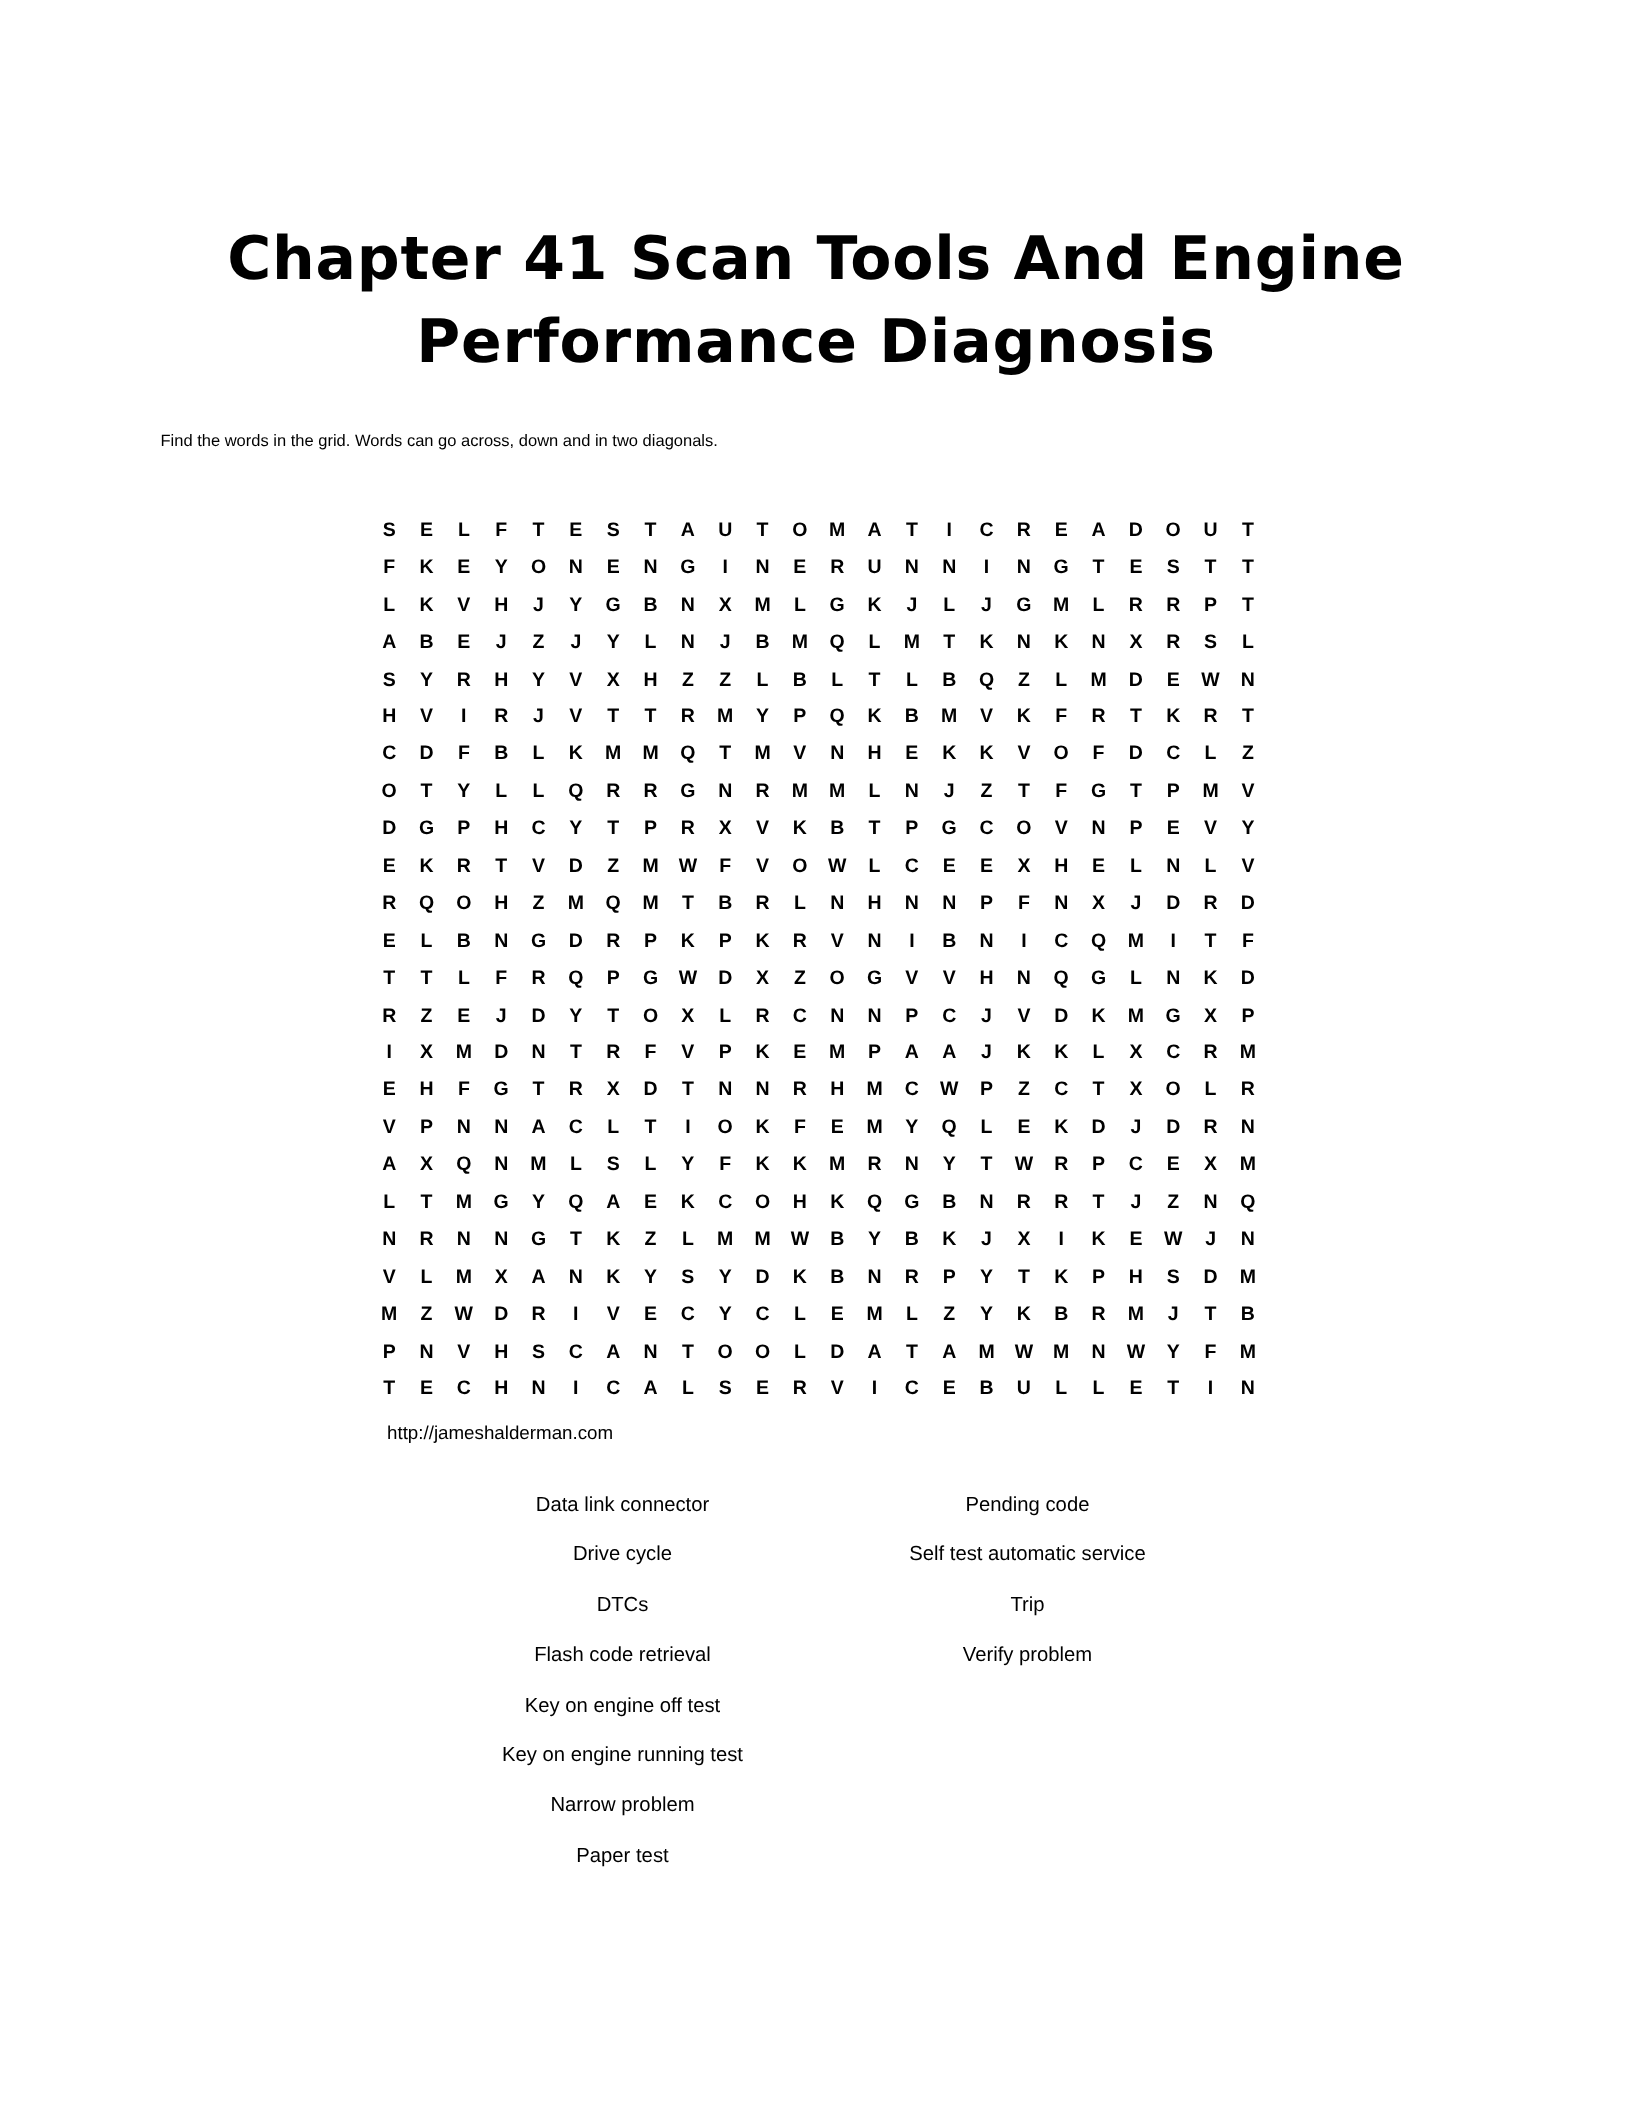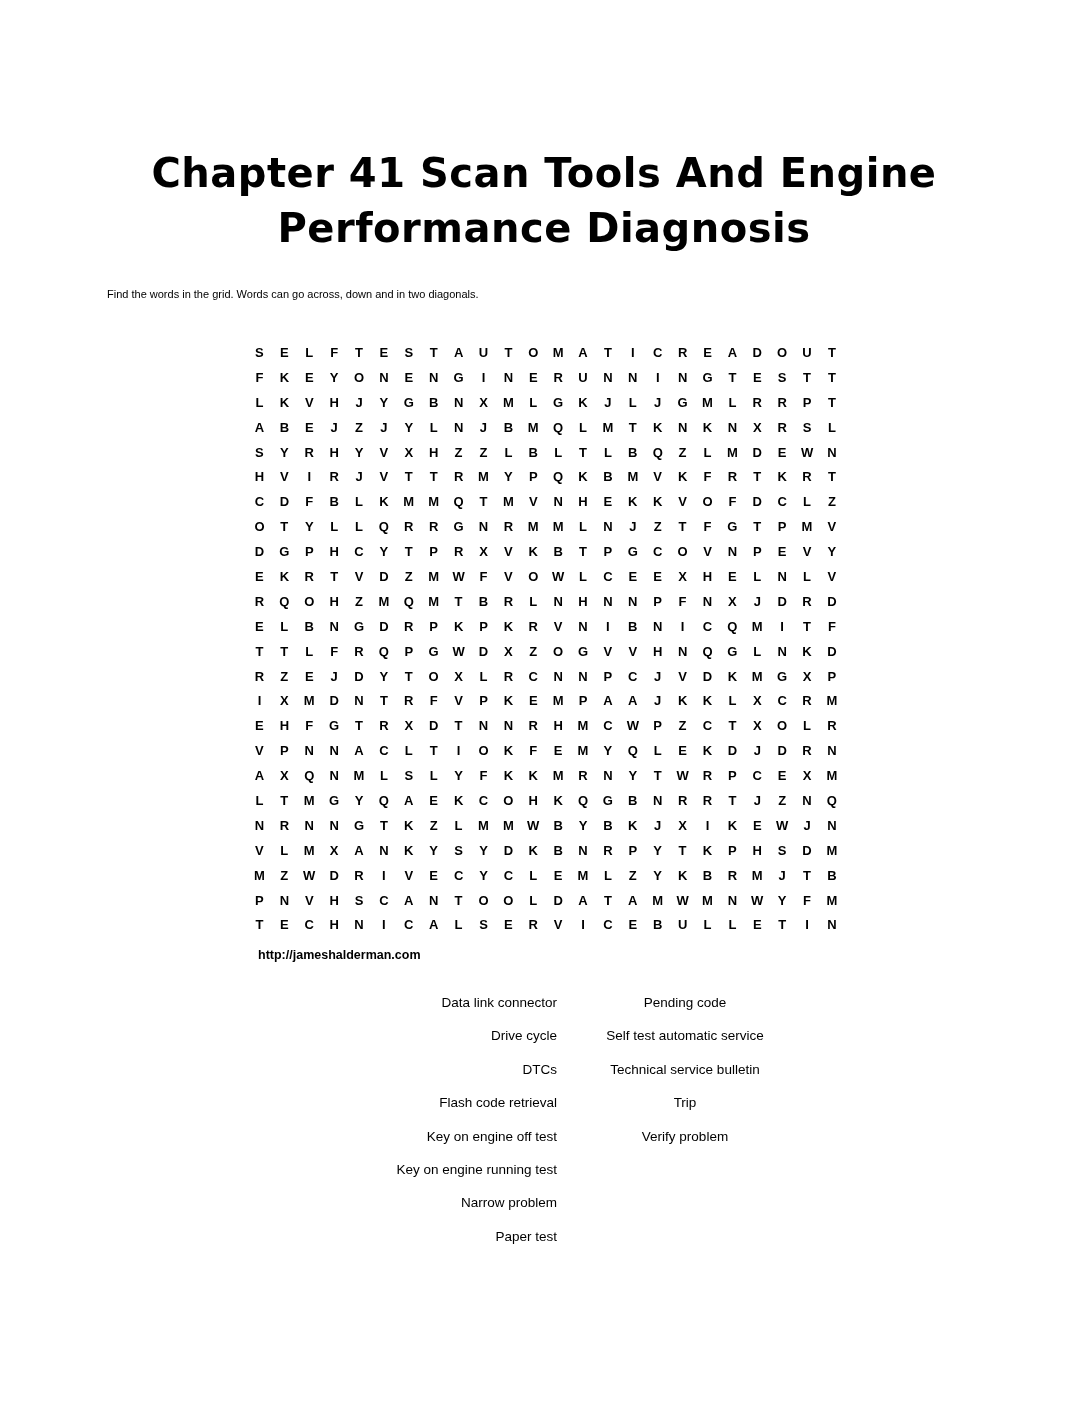--- a/index.html
+++ b/index.html
@@ -46,30 +46,30 @@
   .grid .cell {
     display: flex;
     align-items: center;
     justify-content: center;
   }
   .source-url {
     position: absolute;
     left: 258px;
     top: 948px;
     font-size: 12.5px;
-    font-weight: bold;
+    font-weight: normal;
   }
   .word-col {
     position: absolute;
     top: 986px;
     width: 320px;
     text-align: center;
     font-size: 13.5px;
   }
-  .word-col-left  { left: 237px; text-align: right; }
+  .word-col-left  { left: 255px; }
   .word-col-right { left: 525px; }
   .word-col .word {
     height: 33.4px;
     line-height: 33.4px;
     white-space: nowrap;
   }
 </style>
 </head>
 <body>
 
@@ -667,16 +667,15 @@
     <div class="word">DTCs</div>
     <div class="word">Flash code retrieval</div>
     <div class="word">Key on engine off test</div>
     <div class="word">Key on engine running test</div>
     <div class="word">Narrow problem</div>
     <div class="word">Paper test</div>
   </div>
 <div class="word-col word-col-right">
     <div class="word">Pending code</div>
     <div class="word">Self test automatic service</div>
-    <div class="word">Technical service bulletin</div>
     <div class="word">Trip</div>
     <div class="word">Verify problem</div>
   </div>
 
 </body></html>

